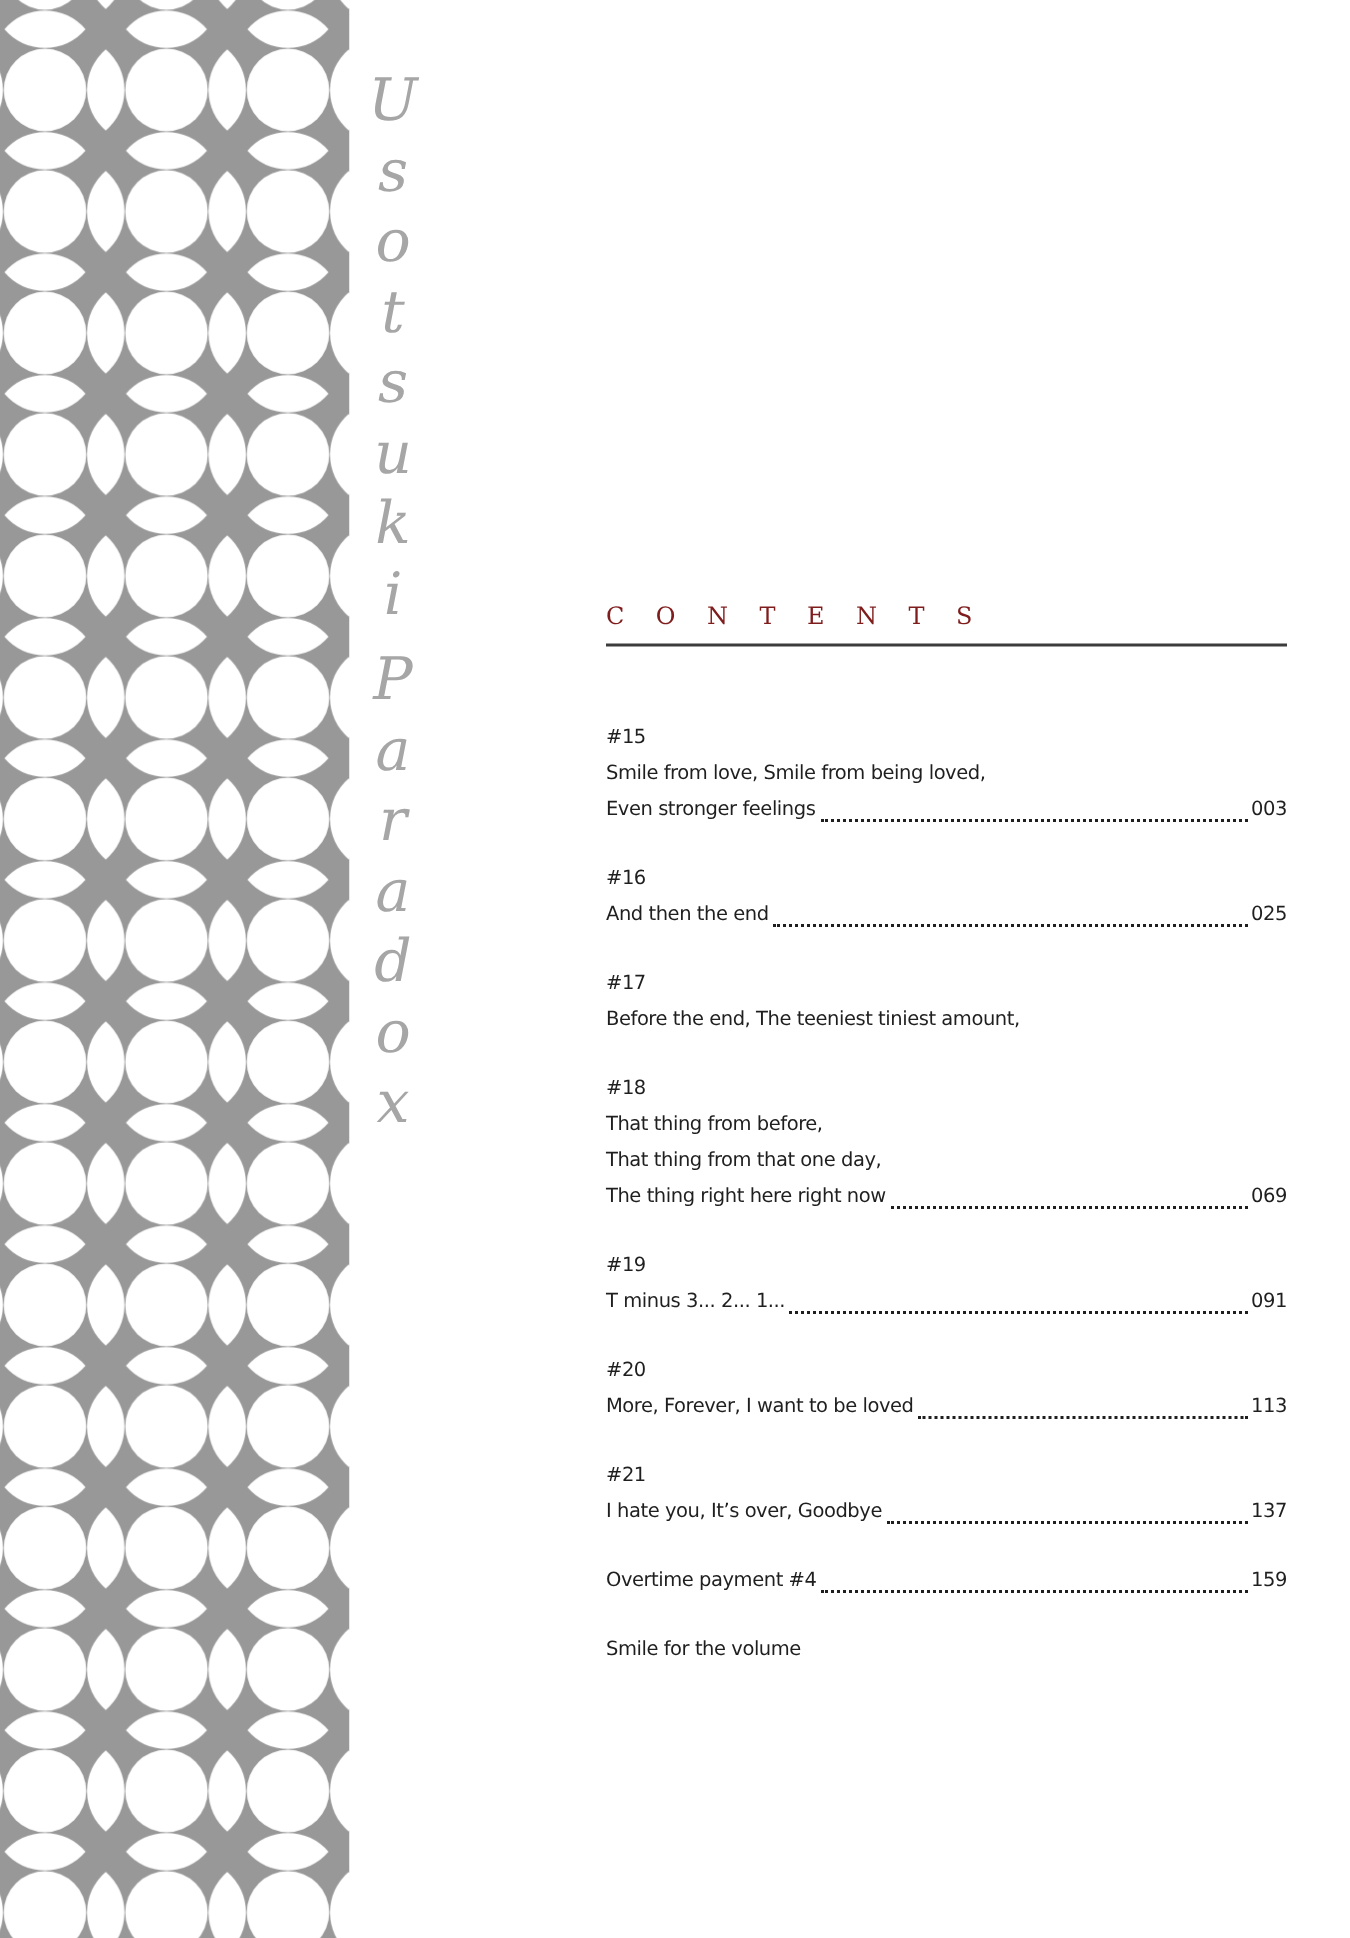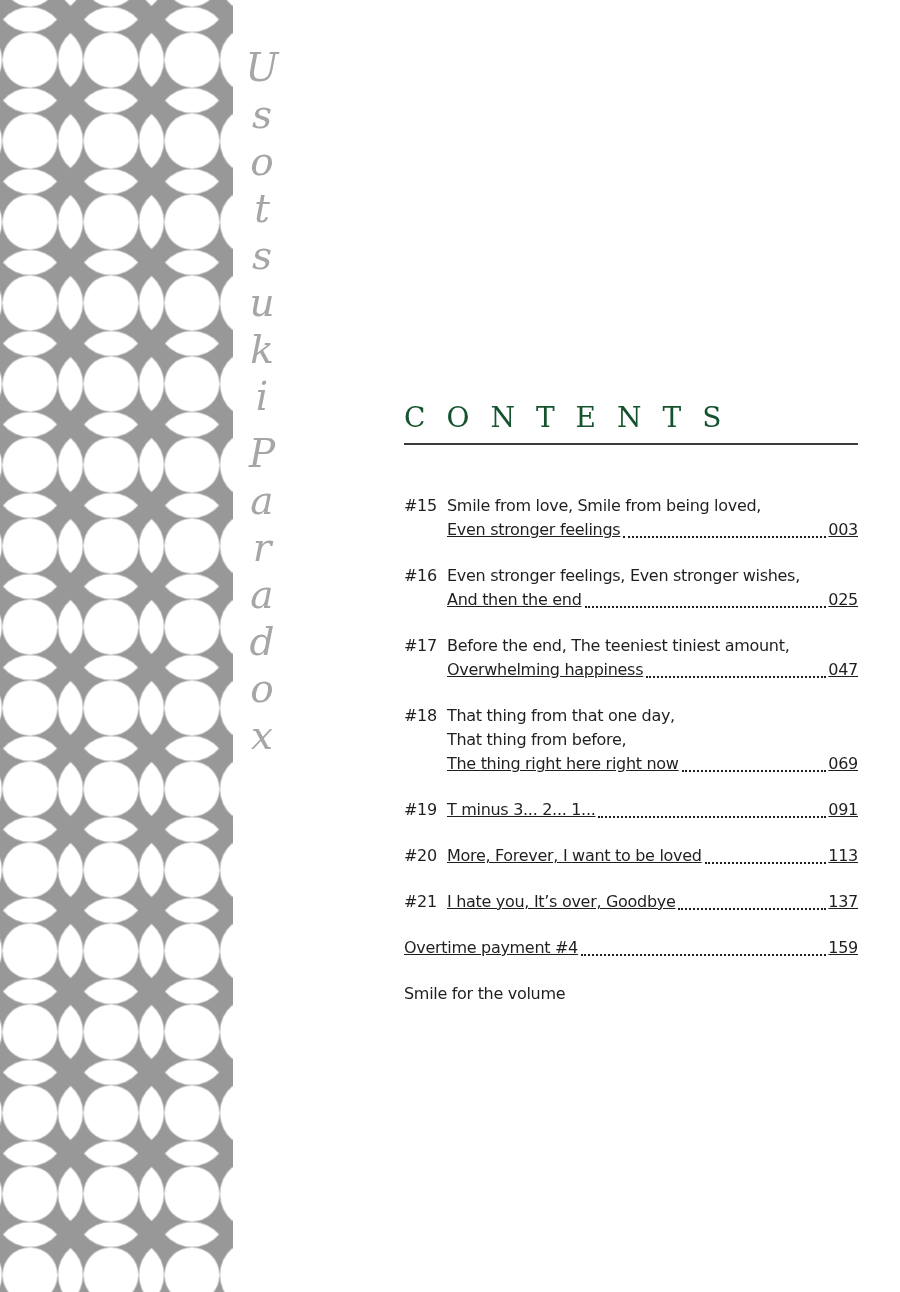--- a/index.html
+++ b/index.html
@@ -27,39 +27,39 @@
   }
   .vertical-title .vt-gap{height:10px;}
 
   
   .contents{
     position:absolute;left:404px;top:401px;width:454px;
     color:#1f1f1f;
   }
   .contents-heading{
     font-family:"DejaVu Serif", serif;
-    font-size:28px;font-weight:normal;color:#14532d;
+    font-size:16px;font-weight:normal;color:#7f1d1d;
     letter-spacing:21px;margin:0;white-space:nowrap;
   }
   .contents-rule{
     margin-top:9px;height:2px;background:#3c3c3c;width:100%;
   }
   .toc{
     margin-top:49px;
   }
   .entry{
     display:flex;margin-bottom:22px;
-    font-size:16px;letter-spacing:-0.3px;line-height:24px;
+    font-size:13px;letter-spacing:-0.3px;line-height:24px;flex-direction:column;
   }
   .entry .num{
     width:43px;flex-shrink:0;white-space:nowrap;
   }
   .entry .lines{flex:1;min-width:0;}
   .entry .line{white-space:nowrap;}
-  .entry .line.last{display:flex;align-items:flex-end;white-space:nowrap;text-decoration:underline;}
+  .entry .line.last{display:flex;align-items:flex-end;white-space:nowrap;}
   .entry .line.last .t{flex-shrink:0;}
   .leader{
     flex:1 1 auto;min-width:26px;
     border-bottom:2.6px dotted #1f1f1f;
     margin:0 2px 4px 3px;
   }
   .pg{flex-shrink:0;text-align:right;}
 </style>
 </head>
 <body style="background: rgb(255, 255, 255);">
@@ -116,44 +116,38 @@
           <div class="line last">
             <span class="t">Even stronger feelings</span>
             <span class="leader"></span>
             <span class="pg">003</span>
           </div>
         </div>
       </div>
       <div class="entry">
         <div class="num">#16</div>
         <div class="lines">
-          <div class="line">Even stronger feelings, Even stronger wishes,</div>
           <div class="line last">
             <span class="t">And then the end</span>
             <span class="leader"></span>
             <span class="pg">025</span>
           </div>
         </div>
       </div>
       <div class="entry">
         <div class="num">#17</div>
         <div class="lines">
           <div class="line">Before the end, The teeniest tiniest amount,</div>
-          <div class="line last">
-            <span class="t">Overwhelming happiness</span>
-            <span class="leader"></span>
-            <span class="pg">047</span>
-          </div>
         </div>
       </div>
       <div class="entry">
         <div class="num">#18</div>
         <div class="lines">
+          <div class="line">That thing from before,</div>
           <div class="line">That thing from that one day,</div>
-          <div class="line">That thing from before,</div>
           <div class="line last">
             <span class="t">The thing right here right now</span>
             <span class="leader"></span>
             <span class="pg">069</span>
           </div>
         </div>
       </div>
       <div class="entry">
         <div class="num">#19</div>
         <div class="lines">

